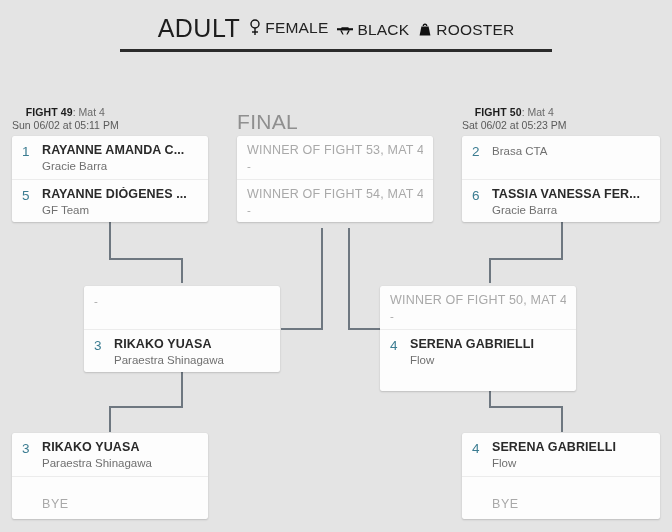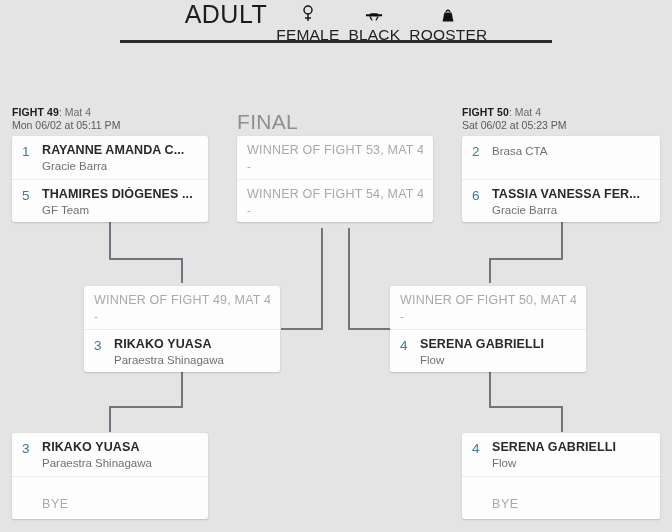--- a/index.html
+++ b/index.html
@@ -32,38 +32,37 @@
     display: flex;
     flex-direction: column;
     align-items: center;
     justify-content: flex-start;
   }
   .header-row {
     display: flex;
     align-items: baseline;
     gap: 9px;
     height: 34px;
-    padding-top: 0;
+    padding-top: 14px;
   }
   .h-division {
     font-size: 25px;
     letter-spacing: 0.5px;
     color: #1d1d1d;
     font-weight: 400;
   }
   .h-tag {
     display: inline-flex;
     align-items: center;
     gap: 4px;
     font-size: 15.5px;
     color: #222;
     letter-spacing: 0.2px;
     position: relative;
     top: -1px;
-    flex-direction: column;
   }
   .h-icon {
     display: inline-block;
     line-height: 1;
     font-size: 15px;
     color: #111;
   }
   .h-icon svg { display: block; }
   .header-rule {
     width: 432px;
@@ -151,20 +150,21 @@
     letter-spacing: 0.6px;
   }
 
   
   .meta {
     position: absolute;
     font-size: 10.5px;
     color: #4a4a4a;
     line-height: 13px;
     white-space: nowrap;
+    text-align: center;
   }
   .meta .m1 b {
     color: #1c1c1c;
     font-weight: bold;
     letter-spacing: 0.1px;
   }
   .meta .m1 span { color: #6a6a6a; }
   .meta .m2 { color: #5a5a5a; }
 
   
@@ -237,34 +237,34 @@
       <path d="M490,372 L490,407 L562,407 L562,432"></path>
     </g>
   </svg>
 
   <div class="final-label" style="left:237px; top:110px;text-align:center;">FINAL</div>
 
   <div class="meta" style="left:12px; top:106px;">
     <div class="m1">
       <b>FIGHT 49</b><span>: Mat 4</span>
     </div>
-    <div class="m2">Mon 06/02 at 05:11 PM</div>
+    <div class="m2">Sun 06/02 at 05:11 PM</div>
   </div>
   <div class="card" style="left:12px; top:136px; width:196px; height:86px;">
     <div class="slot">
       <div class="seed">1</div>
       <div class="who">
         <div class="name">RAYANNE AMANDA C...</div>
         <div class="team">Gracie Barra</div>
       </div>
     </div>
     <div class="slot">
       <div class="seed">5</div>
       <div class="who">
-        <div class="name">THAMIRES DIÓGENES ...</div>
+        <div class="name">RAYANNE DIÓGENES ...</div>
         <div class="team">GF Team</div>
       </div>
     </div>
   </div>
 
   <div class="card" style="left:237px; top:136px; width:196px; height:86px;">
     <div class="slot placeholder">
       <div class="who">
         <div class="name">WINNER OF FIGHT 53, MAT 4</div>
         <div class="team">-</div>
@@ -296,34 +296,33 @@
       <div class="who">
         <div class="name">TASSIA VANESSA FER...</div>
         <div class="team">Gracie Barra</div>
       </div>
     </div>
   </div>
 
   <div class="card" style="left:84px; top:286px; width:196px; height:86px;">
     <div class="slot placeholder">
       <div class="who">
-        <div class="name">WINNER OF FIGHT 49, MAT 4</div>
         <div class="team">-</div>
       </div>
     </div>
     <div class="slot">
       <div class="seed">3</div>
       <div class="who">
         <div class="name">RIKAKO YUASA</div>
         <div class="team">Paraestra Shinagawa</div>
       </div>
     </div>
   </div>
 
-  <div class="card" style="left:390px; top:286px; width:196px; height:86px;">
+  <div class="card" style="left:380px; top:286px; width:196px; height:105px;">
     <div class="slot placeholder">
       <div class="who">
         <div class="name">WINNER OF FIGHT 50, MAT 4</div>
         <div class="team">-</div>
       </div>
     </div>
     <div class="slot">
       <div class="seed">4</div>
       <div class="who">
         <div class="name">SERENA GABRIELLI</div>

